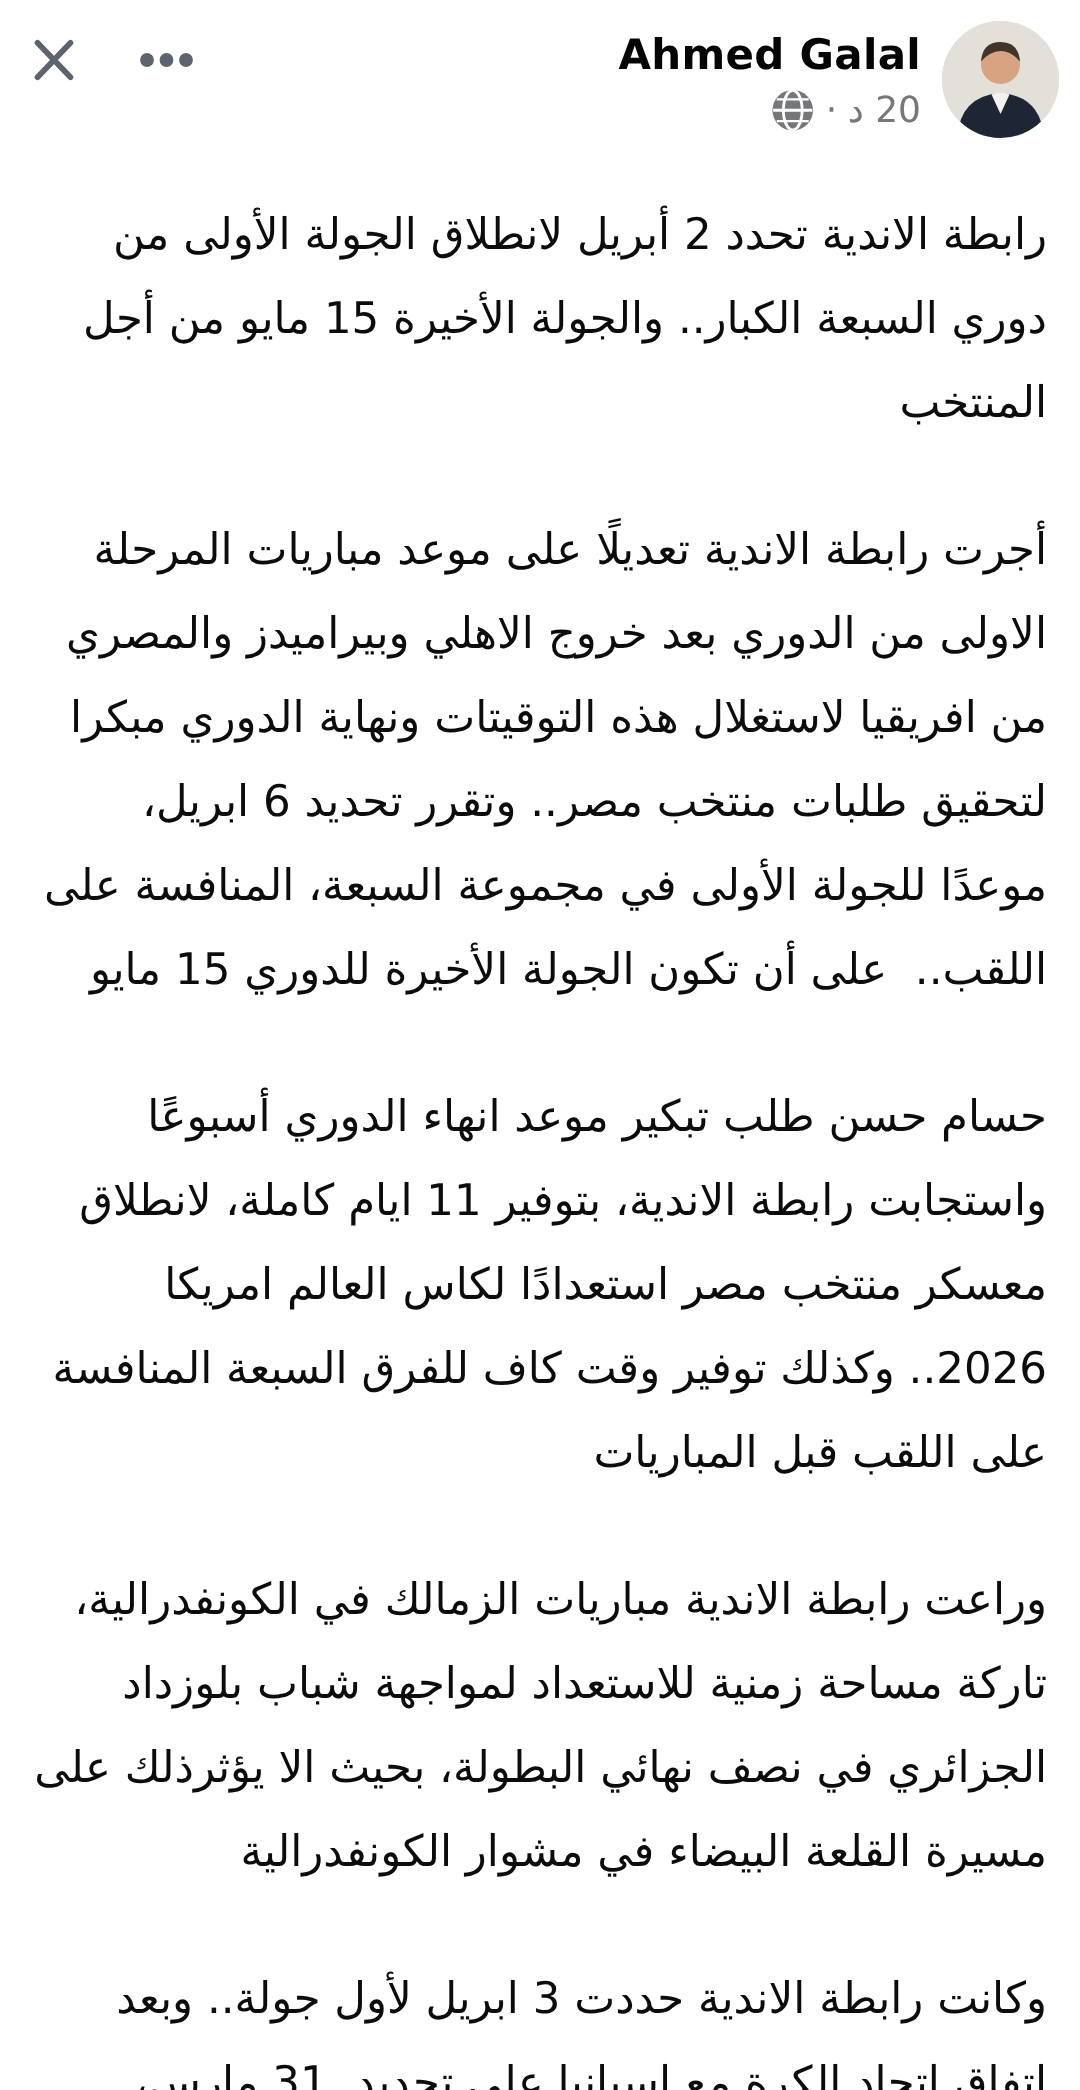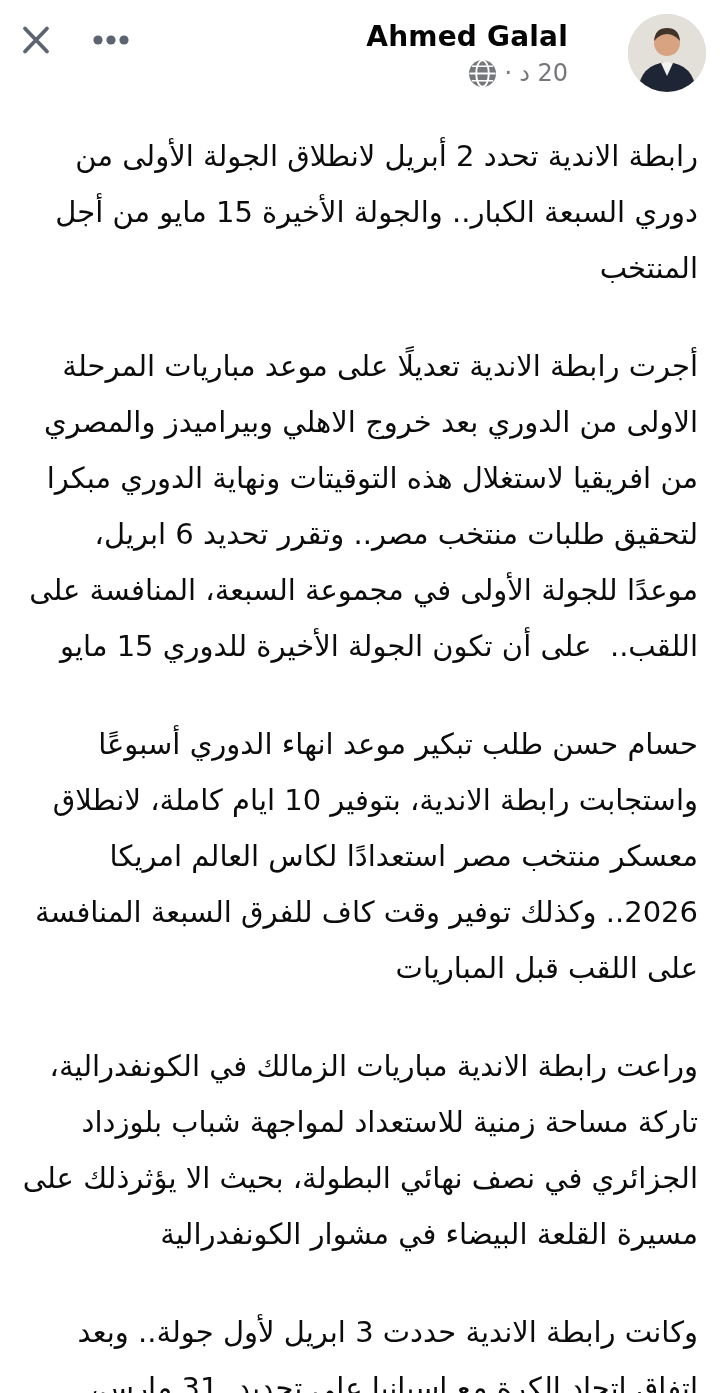--- a/index.html
+++ b/index.html
@@ -29,21 +29,20 @@
     cursor: pointer;
     padding: 0;
     display: flex;
     align-items: center;
     justify-content: center;
   }
   .btn-more { margin-left: 40px; }
   .author-block {
     display: flex;
     align-items: flex-start;
-    gap: 46px;
   }
   .author-text {
     text-align: right;
     margin-top: 6px;
   }
   .author-name {
     font-size: 28px;
     font-weight: bold;
     color: #050505;
     line-height: 34px;
@@ -132,18 +131,18 @@
           <path d="M33 49 L39 62 L45 49 L42 48 L36 48 Z" fill="#f4f2ee"></path>
         </svg>
       </div>
     </div>
 
   </header>
 
   <main class="post-body">
     <p>رابطة الاندية تحدد 2 أبريل لانطلاق الجولة الأولى من دوري السبعة الكبار.. والجولة الأخيرة 15 مايو من أجل المنتخب</p>
     <p>أجرت رابطة الاندية تعديلًا على موعد مباريات المرحلة الاولى من الدوري بعد خروج الاهلي وبيراميدز والمصري من افريقيا لاستغلال هذه التوقيتات ونهاية الدوري مبكرا لتحقيق طلبات منتخب مصر.. وتقرر تحديد 6 ابريل، موعدًا للجولة الأولى في مجموعة السبعة، المنافسة على اللقب..  على أن تكون الجولة الأخيرة للدوري 15 مايو</p>
-    <p>حسام حسن طلب تبكير موعد انهاء الدوري أسبوعًا واستجابت رابطة الاندية، بتوفير 10 ايام كاملة، لانطلاق معسكر منتخب مصر استعدادًا لكاس العالم امريكا 2026.. وكذلك توفير وقت كاف للفرق السبعة المنافسة على اللقب قبل المباريات</p>
+    <p>حسام حسن طلب تبكير موعد انهاء الدوري أسبوعًا واستجابت رابطة الاندية، بتوفير 11 ايام كاملة، لانطلاق معسكر منتخب مصر استعدادًا لكاس العالم امريكا 2026.. وكذلك توفير وقت كاف للفرق السبعة المنافسة على اللقب قبل المباريات</p>
     <p>وراعت رابطة الاندية مباريات الزمالك في الكونفدرالية، تاركة مساحة زمنية للاستعداد لمواجهة شباب بلوزداد الجزائري في نصف نهائي البطولة، بحيث الا يؤثرذلك على مسيرة القلعة البيضاء في مشوار الكونفدرالية</p>
     <p>وكانت رابطة الاندية حددت 3 ابريل لأول جولة.. وبعد اتفاق اتحاد الكرة مع اسبانيا على تحديد  31 مارس، موعدًا لودية منتخبي مصر وإسبانيا.. عدلت  رابطة الاندية موعد انطلاق الجولة إلى 6 أبريل، لمنح لاعبي المنتخب مزيدًا من الراحة</p>
   </main>
 
 </div>
 
 </body></html>

